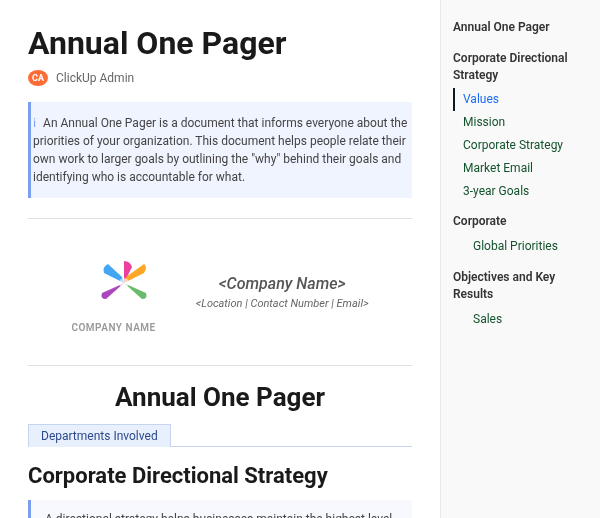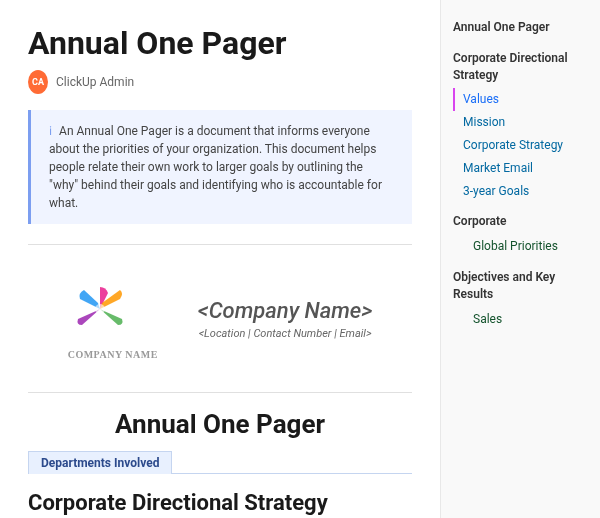--- a/index.html
+++ b/index.html
@@ -33,37 +33,37 @@
       display: flex;
       align-items: center;
       gap: 8px;
       margin-bottom: 16px;
       font-size: 12px;
       color: #666;
     }
 
     .avatar {
       width: 20px;
-      height: 24px;
+      height: 16px;
       border-radius: 50%;
       background: #ff6b35;
       display: flex;
       align-items: center;
       justify-content: center;
       color: white;
       font-size: 9px;
       font-weight: 700;
       flex-shrink: 0;
     }
 
     
     .info-box {
       background: #f0f4ff;
       border-left: 3px solid #7c9ef0;
-      padding: 12px 18px;
+      padding: 12px 2px;
       margin-bottom: 20px;
       font-size: 12px;
       color: #444;
       line-height: 1.5;
     }
 
     .info-box-icon {
       display: inline-block;
       margin-right: 4px;
       color: #7c9ef0;
@@ -80,22 +80,21 @@
     .company-section {
       display: flex;
       align-items: center;
       justify-content: center;
       gap: 40px;
       padding: 16px 0;
       margin-bottom: 4px;
     }
 
     .company-logo {
-      text-align: left;
-      font-family: Liberation Serif, serif;
+      text-align: right;
     }
 
     .logo-graphic {
       width: 64px;
       height: 64px;
       margin-bottom: 4px;
     }
 
     .company-name-label {
       font-size: 10px;
@@ -103,21 +102,21 @@
       font-weight: 600;
       text-transform: uppercase;
       letter-spacing: 0.5px;
     }
 
     .company-info {
       text-align: center;
     }
 
     .company-name-placeholder {
-      font-size: 22px;
+      font-size: 16px;
       font-style: italic;
       color: #555;
       font-weight: 500;
     }
 
     .company-contact {
       font-size: 11px;
       font-style: italic;
       color: #666;
       margin-top: 4px;
@@ -137,21 +136,21 @@
       display: flex;
       margin-bottom: 16px;
     }
 
     .tab-active {
       background: #e8f0fe;
       border: 1px solid #c5d5f0;
       border-bottom: none;
       padding: 4px 12px;
       font-size: 12px;
-      font-weight: 700;
+      font-weight: 400;
       color: #2c4a8c;
       cursor: pointer;
     }
 
     .tab-underline {
       flex: 1;
       border-bottom: 1px solid #c5d5f0;
     }
 
     
@@ -195,26 +194,26 @@
       margin-top: 8px;
       margin-bottom: 2px;
     }
 
     .sidebar-item.top-level:first-child {
       margin-top: 0;
     }
 
     .sidebar-item.child {
       padding-left: 10px;
-      color: #0369a1;
+      color: #14532d;
     }
 
     .sidebar-item.child.active {
       color: #1a6ef7;
-      border-left: 2px solid #d946ef;
+      border-left: 2px solid #0f172a;
       padding-left: 8px;
     }
 
     .sidebar-item.grandchild {
       padding-left: 20px;
       color: #14532d;
     }
   </style>
 </head>
 <body>

